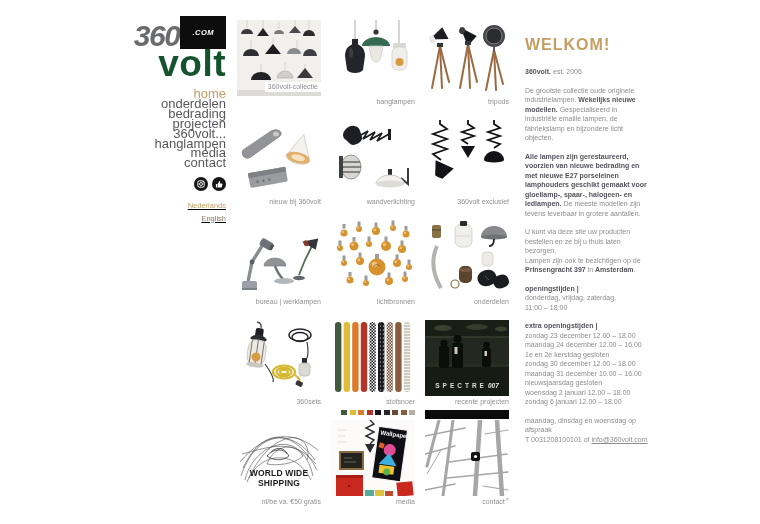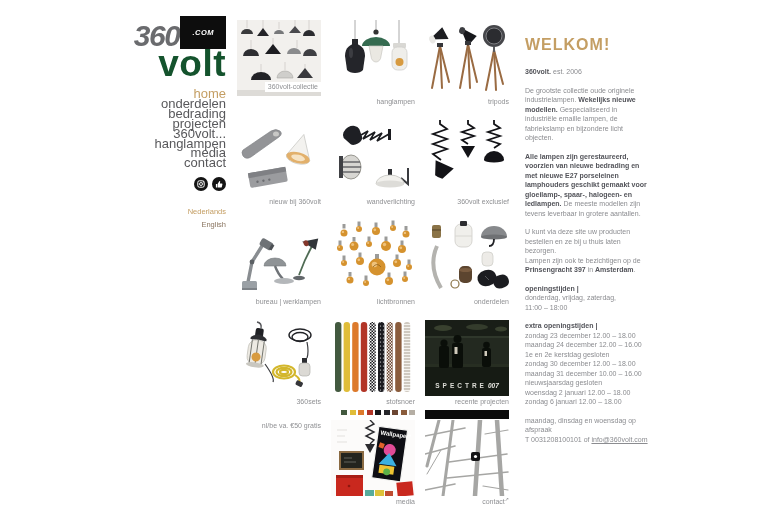--- a/index.html
+++ b/index.html
@@ -12,21 +12,21 @@
   .logo-top{display:flex;justify-content:flex-end;align-items:flex-end;font-style:italic;}
   .logo-360{font-size:30px;font-weight:700;color:#6a6b6e;letter-spacing:-1.5px;line-height:26px;}
   .logo-com{background:#0d0d0d;color:#fff;font-size:7.5px;font-weight:700;padding:12px;margin-left:1px;letter-spacing:.5px;text-transform:uppercase;}
   .logo-volt{font-size:37px;font-weight:700;color:#14532d;line-height:30px;letter-spacing:.5px;}
   .nav{margin-top:10px;}
   .nav-item{display:block;font-size:13px;line-height:9.9px;color:#58585b;cursor:pointer;text-decoration:none;}
   .nav-item.active{color:#c49e63;}
   .social{margin-top:9px;display:flex;justify-content:flex-end;gap:4px;}
   .sicon{width:14px;height:14px;display:inline-block;cursor:pointer;}
   .sicon svg{width:14px;height:14px;display:block;}
-  .langs{margin-top:15px;}
+  .langs{margin-top:9px;text-decoration:underline;}
   .lang{display:block;font-size:7.5px;line-height:12.5px;color:#8a7560;cursor:pointer;}
   .lang.active{color:#c49e63;}
 
   
   .grid{position:absolute;left:237px;top:20px;display:grid;grid-template-columns:repeat(3,84px);column-gap:10px;}
   .tile{position:relative;margin-bottom:13px;}
   .art{position:relative;width:84px;height:76px;}
   .art svg{display:block;width:84px;height:76px;}
   .tile-label{font-size:7px;line-height:11px;color:#8f9093;text-align:right;cursor:pointer;white-space:nowrap;}
   .tile-label.boxed{position:absolute;right:0;bottom:4px;background:#fff;padding:0 3px;line-height:10px;}
@@ -457,20 +457,40 @@
             </g>
 <rect x="29.5" y="27" width="3" height="7" fill="#cfc9bb"></rect>
             <rect x="59.5" y="31" width="2.5" height="5" fill="#cfc9bb"></rect>
           </svg>
           <div class="spectre"><span>SPECTRE</span><span class="badge007">007</span></div>
         </div>
         <div class="tile-label">recente projecten</div>
         <div class="blackbar"></div>
       </div>
       <div class="tile">
+        <div class="art">
+          <svg viewBox="0 0 84 76">
+            <rect width="84" height="76" fill="#ffffff"></rect>
+<g stroke="#26262a" fill="none" stroke-width="0.55" opacity="0.9">
+<path d="M4,56 C18,14 52,4 78,40"></path>
+              <path d="M6,48 C28,2 60,12 80,50"></path>
+              <path d="M8,60 C16,24 64,4 76,56"></path>
+              <path d="M3,42 C26,14 54,8 81,30"></path>
+              <path d="M10,62 C22,32 58,28 74,60"></path>
+              <path d="M5,34 C30,28 56,16 79,44"></path>
+              <path d="M12,58 C20,40 34,22 52,18 C66,15 74,28 70,40"></path>
+              <path d="M30,44 C38,24 58,22 66,36 C58,44 40,46 30,44"></path>
+            </g>
+<g stroke="#1c1c20" fill="none" stroke-width="0.7">
+              <path d="M30,36 c6,-8 18,-8 22,0 c-8,6 -16,4 -22,0"></path>
+              <path d="M34,32 c6,-6 14,-4 16,2"></path>
+            </g>
+          </svg>
+          <div class="ship-text">WORLD WIDE SHIPPING</div>
+        </div>
         <div class="tile-label">nl/be va. €50 gratis</div>
       </div>
       <div class="tile">
         <div class="art">
           <svg viewBox="0 0 84 76">
             <rect width="84" height="76" fill="#fcfbfa"></rect>
 <g stroke="#e3e1de" stroke-width="1">
               <line x1="6" y1="10" x2="16" y2="10"></line>
               <line x1="6" y1="16" x2="14" y2="16"></line>
               <line x1="6" y1="22" x2="16" y2="22"></line>

